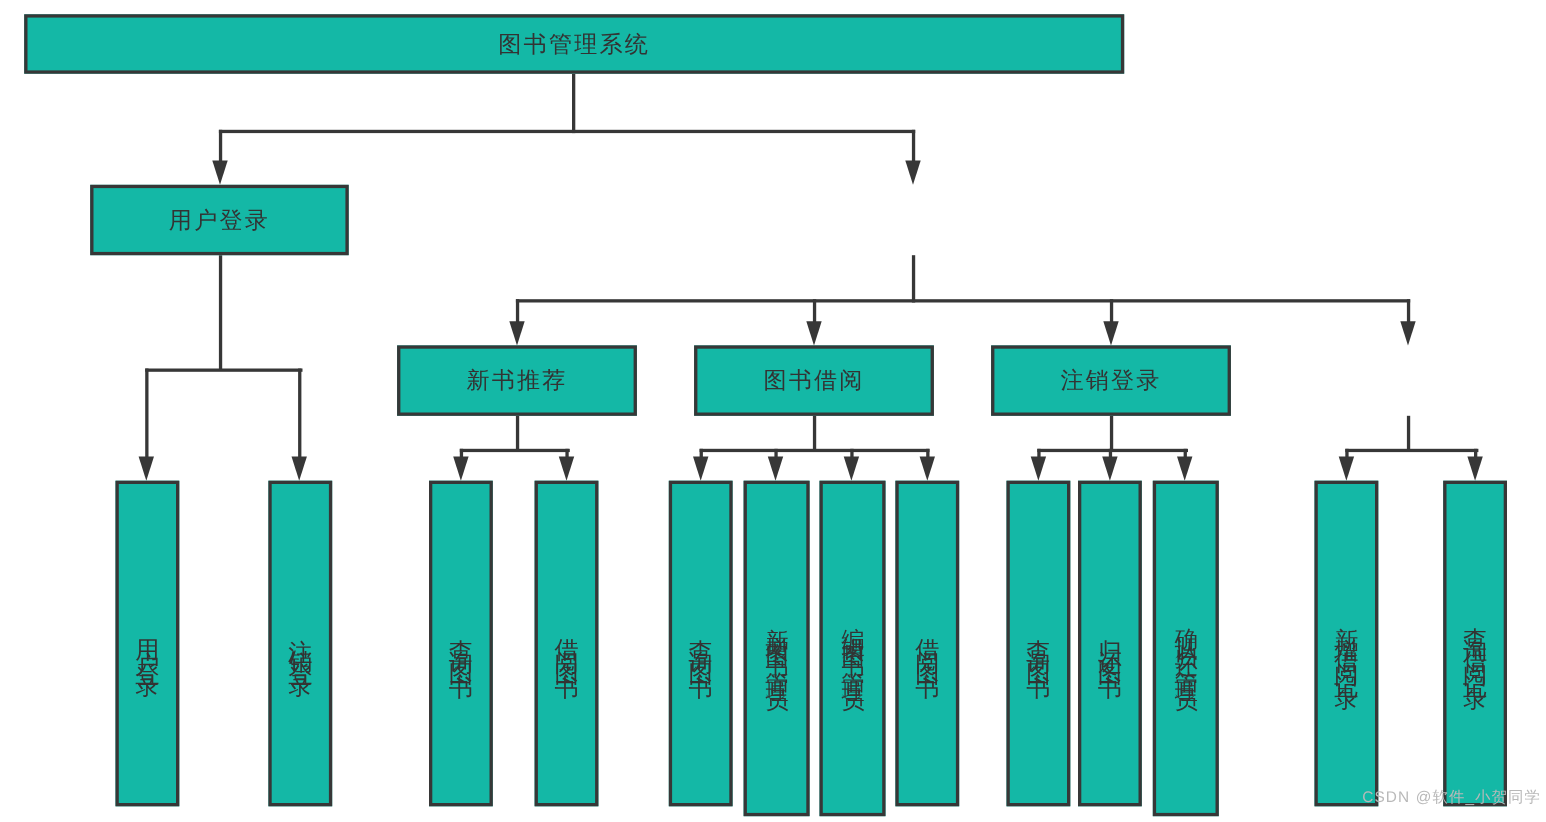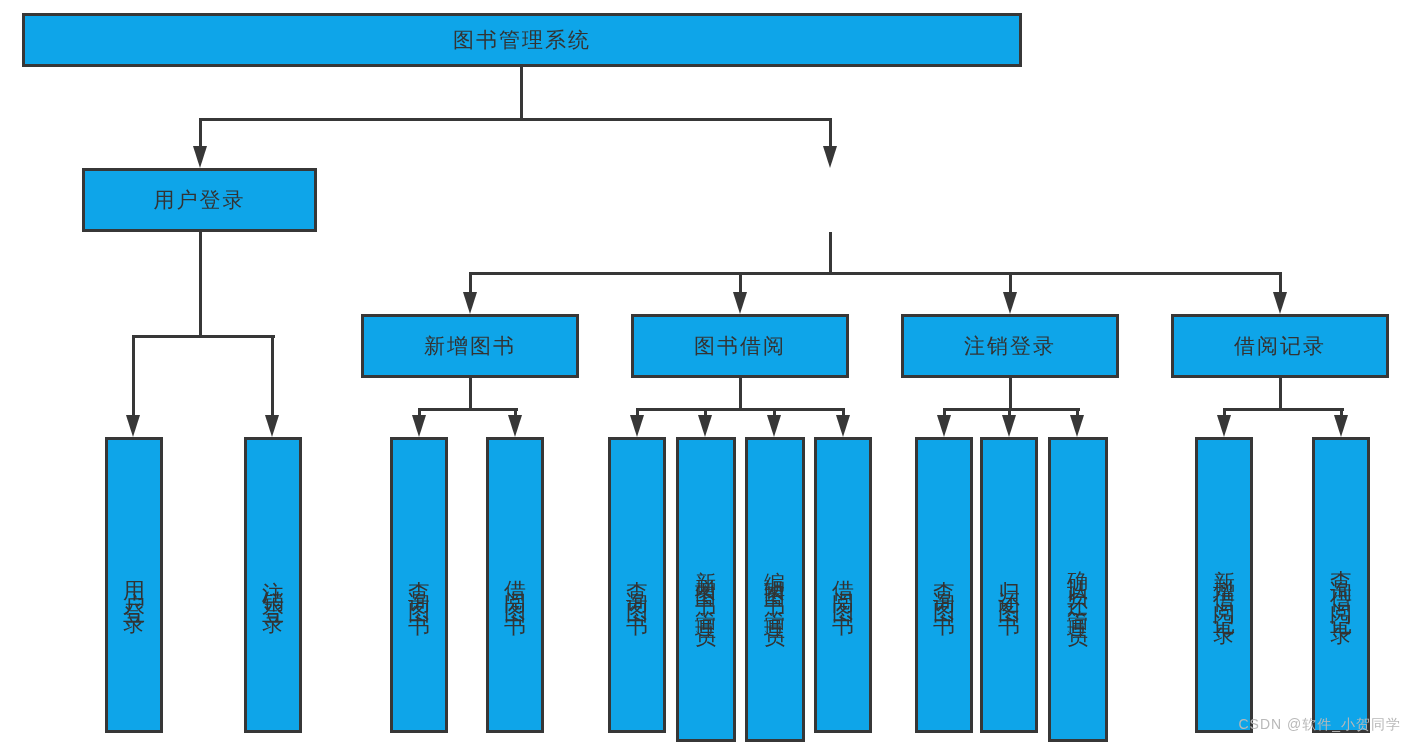--- a/index.html
+++ b/index.html
@@ -1,21 +1,21 @@
 <!DOCTYPE html>
 <html><head>
 <meta charset="utf-8">
 <style>
   html,body{margin:0;padding:0;background:#fff;}
   .canvas{
     position:relative;width:1405px;height:747px;background:#ffffff;
     font-family:"Liberation Sans","DejaVu Sans",sans-serif;overflow:hidden;
   }
   .node{
-    position:absolute;background:#0ea5e9;border:3px solid #373737;box-sizing:border-box;
+    position:absolute;background:#14b8a6;border:3px solid #373737;box-sizing:border-box;
     display:flex;align-items:center;justify-content:center;color:#333333;z-index:2;
   }
   .ht{font-size:21px;letter-spacing:2px;}
   .vt{
     writing-mode:vertical-rl;text-orientation:upright;
     font-size:22px;letter-spacing:11px;line-height:1;
   }
   .admin .vt{font-size:21px;letter-spacing:8px;}
   .line{position:absolute;background:#373737;z-index:1;}
   .arrow{
@@ -90,30 +90,27 @@
 
   <div class="node" style="left:22px;top:13px;width:1000px;height:54px">
     <span class="ht">图书管理系统</span>
   </div>
 
   <div class="node" style="left:82px;top:168px;width:235px;height:64px">
     <span class="ht">用户登录</span>
   </div>
 
   <div class="node" style="left:361px;top:314px;width:218px;height:64px">
-    <span class="ht">新增图书</span>
+    <span class="ht">新书推荐</span>
   </div>
   <div class="node" style="left:631px;top:314px;width:218px;height:64px">
     <span class="ht">图书借阅</span>
   </div>
   <div class="node" style="left:901px;top:314px;width:218px;height:64px">
     <span class="ht">注销登录</span>
-  </div>
-  <div class="node" style="left:1171px;top:314px;width:218px;height:64px">
-    <span class="ht">借阅记录</span>
   </div>
 
   <div class="node" style="left:105px;top:437px;width:58px;height:296px">
     <span class="vt">用户登录</span>
   </div>
   <div class="node" style="left:244px;top:437px;width:58px;height:296px">
     <span class="vt">注销登录</span>
   </div>
 
   <div class="node" style="left:390px;top:437px;width:58px;height:296px">

